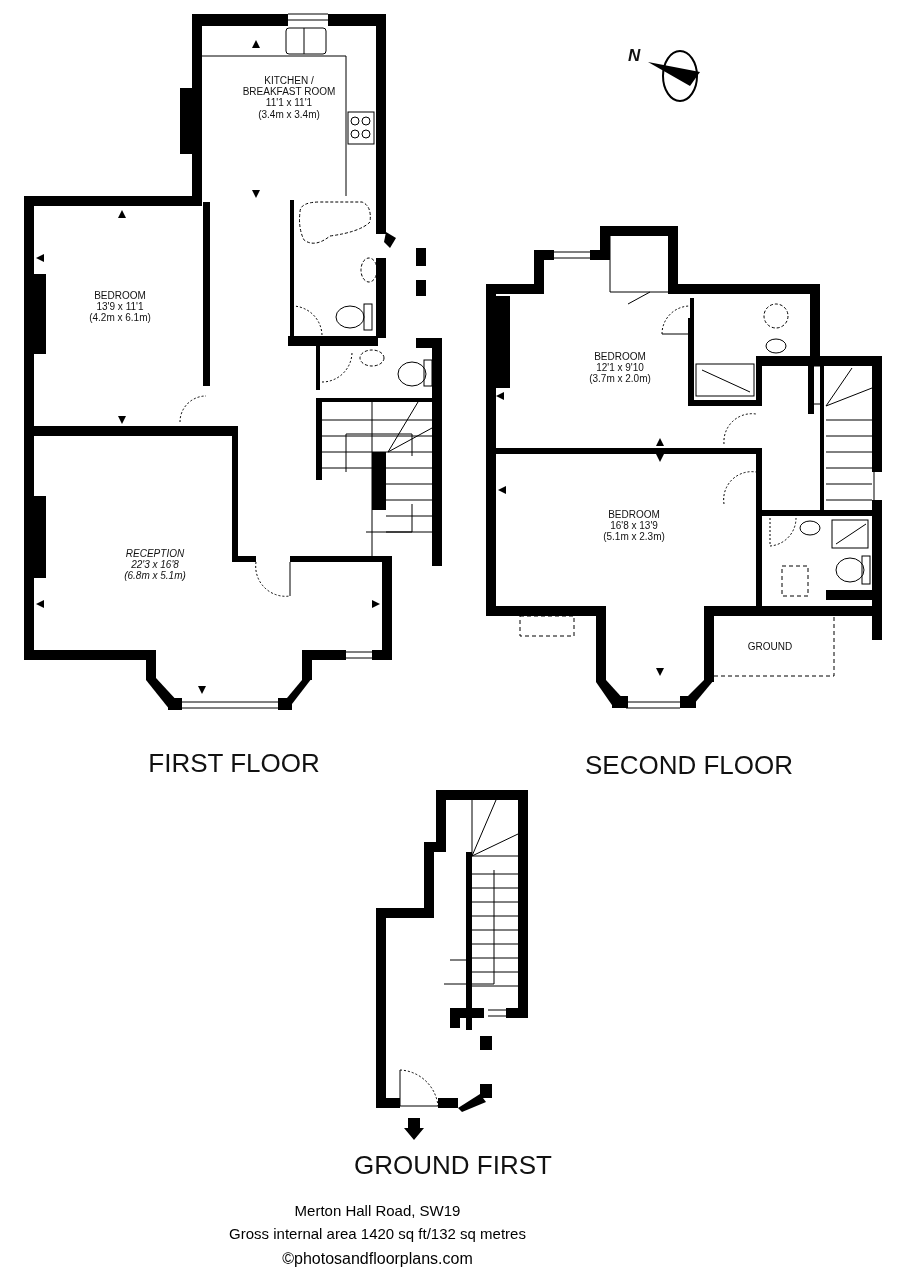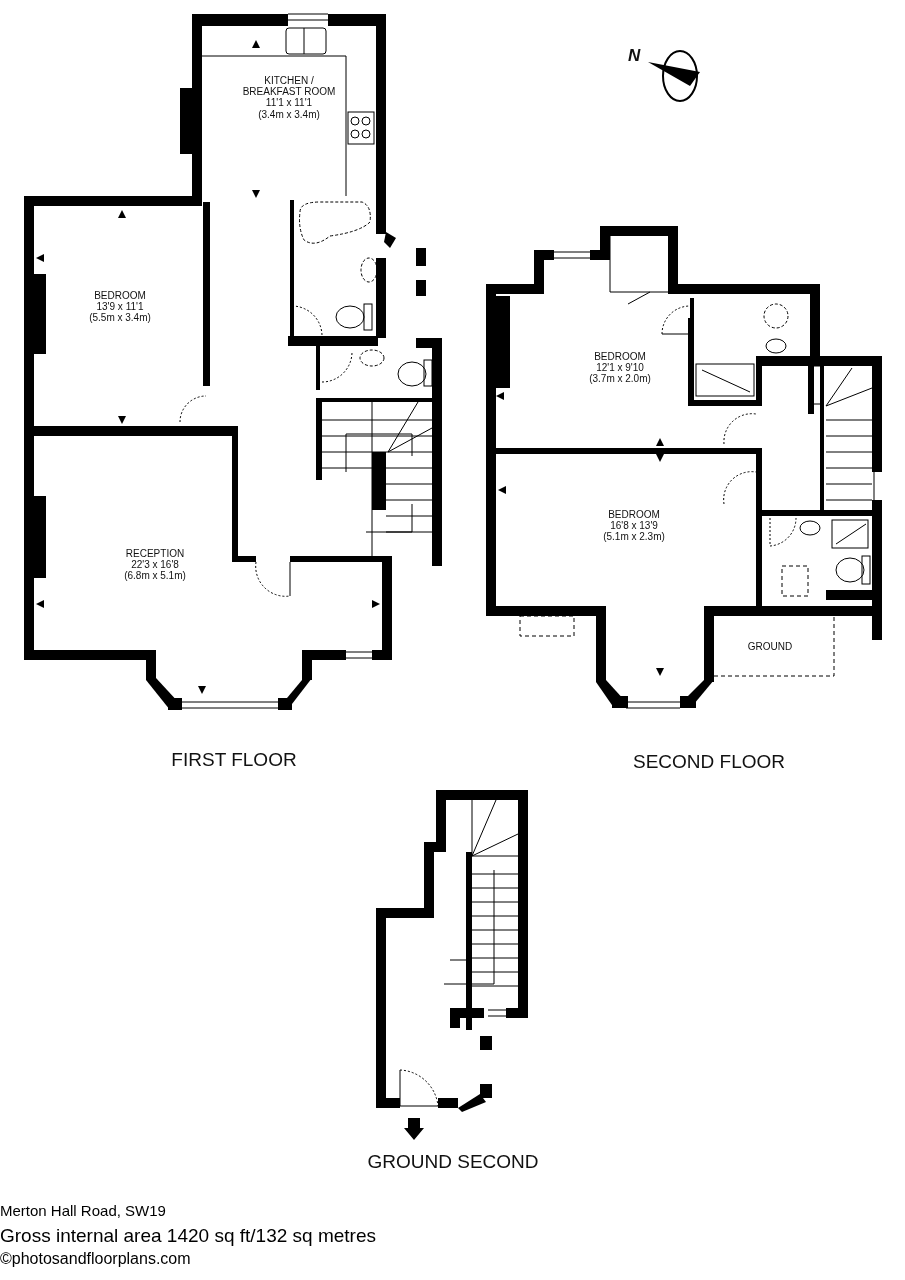--- a/index.html
+++ b/index.html
@@ -1,22 +1,22 @@
 <!DOCTYPE html>
 <html><head>
   <meta charset="utf-8">
   <style>
     html, body { margin: 0; padding: 0; background: #ffffff; }
     body { width: 905px; height: 1280px; position: relative; overflow: hidden; font-family: "Liberation Sans", sans-serif; color: #000; }
     svg.plan { position: absolute; left: 0; top: 0; }
     .lbl { position: absolute; text-align: center; font-family: "Liberation Sans", sans-serif; color: #111; line-height: 1.12; }
     .room { font-size: 10px; }
     .room .nm, .room .ft, .room .mt { display: block; white-space: nowrap; }
-    .floor-title { font-size: 19px; white-space: nowrap; }
-    .foot { position: absolute; left: 0; width: 755px; white-space: nowrap; }
+    .floor-title { font-size: 26px; white-space: nowrap; }
+    .foot { position: absolute; left: 0; width: 755px; text-align: center; white-space: nowrap; }
   </style>
 </head>
 <body>
 
 <svg class="plan" width="905" height="1280" viewBox="0 0 905 1280">
   <g fill="#000">
 
     <g>
 
       <rect x="192" y="14" width="10" height="188"></rect>
@@ -250,23 +250,23 @@
 
 <div class="lbl room" style="left:206px; top:75px; width:166px;">
   <span class="nm">KITCHEN /</span>
   <span class="nm">BREAKFAST ROOM</span>
   <span class="ft">11'1 x 11'1</span>
   <span class="mt">(3.4m x 3.4m)</span>
 </div>
 <div class="lbl room" style="left:50px; top:290px; width:140px;">
   <span class="nm">BEDROOM</span>
   <span class="ft">13'9 x 11'1</span>
-  <span class="mt">(5.5m x 3.4m)</span>
-</div>
-<div class="lbl room" style="left:85px; top:548px; width:140px;">
+  <span class="mt">(4.2m x 6.1m)</span>
+</div>
+<div class="lbl room" style="left:85px; top:548px; width:140px;font-style:italic;">
   <span class="nm">RECEPTION</span>
   <span class="ft">22'3 x 16'8</span>
   <span class="mt">(6.8m x 5.1m)</span>
 </div>
 
 <div class="lbl room" style="left:550px; top:351px; width:140px;">
   <span class="nm">BEDROOM</span>
   <span class="ft">12'1 x 9'10</span>
   <span class="mt">(3.7m x 2.0m)</span>
 </div>
@@ -274,17 +274,17 @@
   <span class="nm">BEDROOM</span>
   <span class="ft">16'8 x 13'9</span>
   <span class="mt">(5.1m x 2.3m)</span>
 </div>
 <div class="lbl room" style="left:730px; top:641px; width:80px;">
   <span class="nm">GROUND</span>
 </div>
 
 <div class="lbl floor-title" style="left:134px; top:749px; width:200px;">FIRST FLOOR</div>
 <div class="lbl floor-title" style="left:585px; top:751px; width:200px;text-align:right;">SECOND FLOOR</div>
-<div class="lbl floor-title" style="left:353px; top:1151px; width:200px;">GROUND SECOND</div>
+<div class="lbl floor-title" style="left:353px; top:1151px; width:200px;">GROUND FIRST</div>
 
 <div class="foot" style="top:1202px; font-size:15px;">Merton Hall Road, SW19</div>
-<div class="foot" style="top:1225px; font-size:19px;">Gross internal area 1420 sq ft/132 sq metres</div>
+<div class="foot" style="top:1225px; font-size:15px;">Gross internal area 1420 sq ft/132 sq metres</div>
 <div class="foot" style="top:1250px; font-size:16px;">©photosandfloorplans.com</div>
 
 </body></html>

